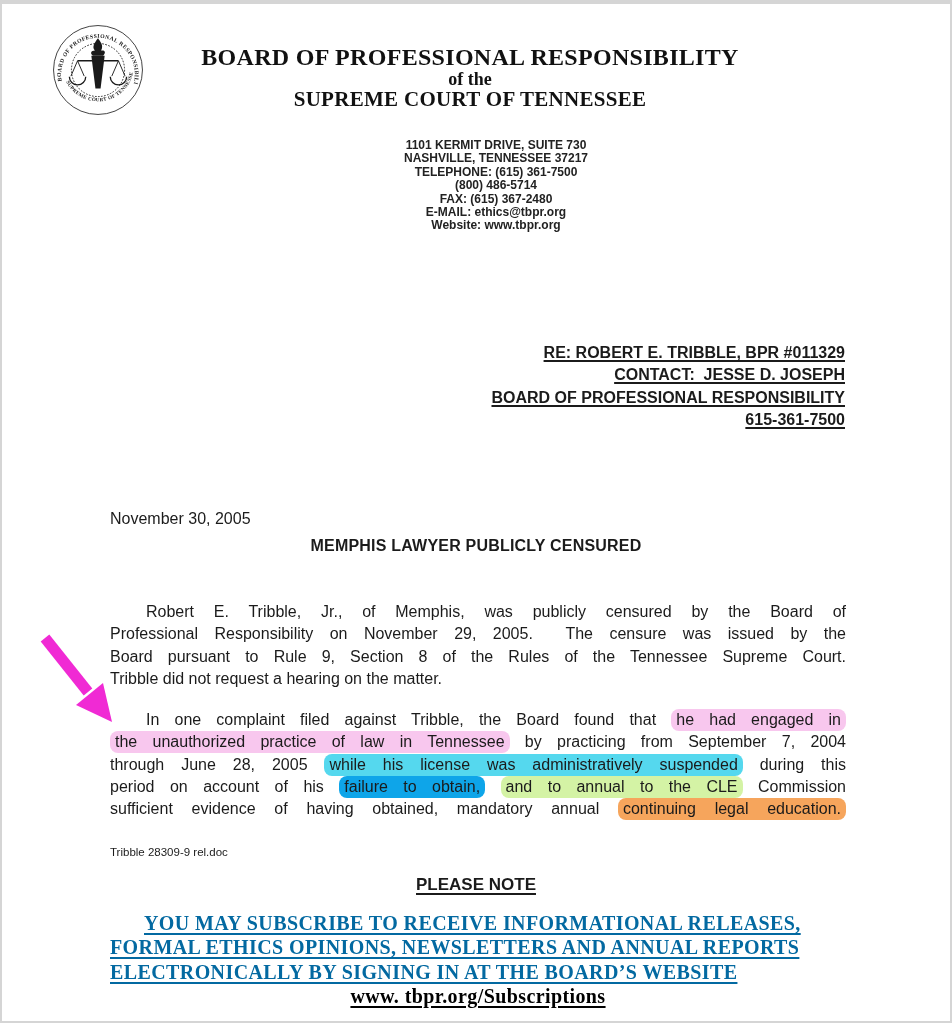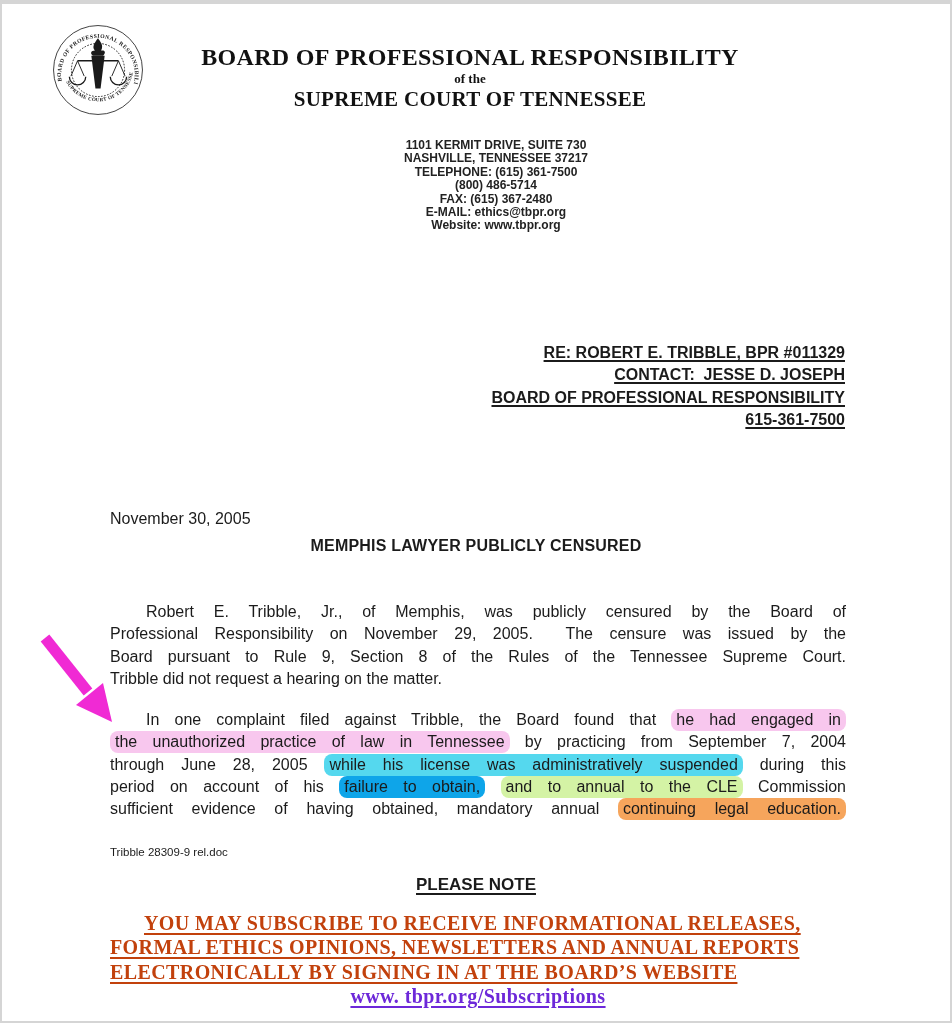--- a/index.html
+++ b/index.html
@@ -9,21 +9,21 @@
   .edge.top{left:0;top:0;width:952px;height:4px;}
   .edge.left{left:0;top:0;width:2px;height:1023px;}
   .edge.right{right:0;top:0;width:2px;height:1023px;}
   .edge.bottom{left:0;bottom:0;width:952px;height:2px;}
 
   .seal{position:absolute;left:52px;top:24px;width:92px;height:92px;}
 
   .header-titles{position:absolute;left:140px;top:44px;width:660px;text-align:center;
                  font-family:"Liberation Serif",serif;font-weight:bold;color:#111;}
   .title1{font-size:24px;line-height:27px;letter-spacing:0.3px;}
-  .title2{font-size:13px;line-height:16px;}
+  .title2{font-size:18px;line-height:16px;}
   .title3{font-size:21px;line-height:24px;letter-spacing:0.3px;}
 
   .address{position:absolute;left:36px;top:139px;width:920px;text-align:center;
            font-size:12px;font-weight:bold;line-height:13.4px;color:#222;}
   .address .bline{white-space:pre;}
 
   .release{position:absolute;right:107px;top:342px;text-align:right;
            font-size:16px;font-weight:bold;line-height:22.4px;}
   .release .bline{white-space:pre;text-decoration:underline;text-decoration-thickness:2px;text-underline-offset:2px;}
 
@@ -41,26 +41,26 @@
   .hl{padding:2px 5px 3px;border-radius:8px;}
 
   .filenote{position:absolute;left:110px;top:846px;font-size:11.5px;}
 
   .please-note{position:absolute;left:0;top:875px;width:952px;text-align:center;
                font-size:17px;font-weight:bold;}
   .please-note span{text-decoration:underline;text-decoration-thickness:2px;text-underline-offset:3px;}
 
   .subscribe{position:absolute;left:110px;top:911px;width:736px;
              font-family:"Liberation Serif",serif;font-weight:bold;font-size:20px;
-             line-height:24.3px;letter-spacing:0.4px;color:#c2410c;}
+             line-height:24.3px;letter-spacing:0.4px;color:#0369a1;}
   .subscribe .bline{text-decoration:underline;text-decoration-thickness:2px;text-underline-offset:3px;}
   .subscribe .bline:first-child{text-indent:34px;}
   .subscribe-url{position:absolute;left:110px;top:985px;width:736px;text-align:center;
              font-family:"Liberation Serif",serif;font-weight:bold;font-size:20px;letter-spacing:0.4px;
-             text-decoration:underline;text-decoration-thickness:2px;text-underline-offset:3px;color:#6d28d9;}
+             text-decoration:underline;text-decoration-thickness:2px;text-underline-offset:3px;color:#000000;}
 
   .arrow{position:absolute;left:36px;top:628px;width:96px;height:104px;}
 </style>
 </head>
 <body>
 
 <div class="canvas">
 
   <svg class="seal" viewBox="0 0 90 90">
     <circle cx="45" cy="45" r="43.5" fill="#ffffff" stroke="#1a1a1a" stroke-width="0.8"></circle>

